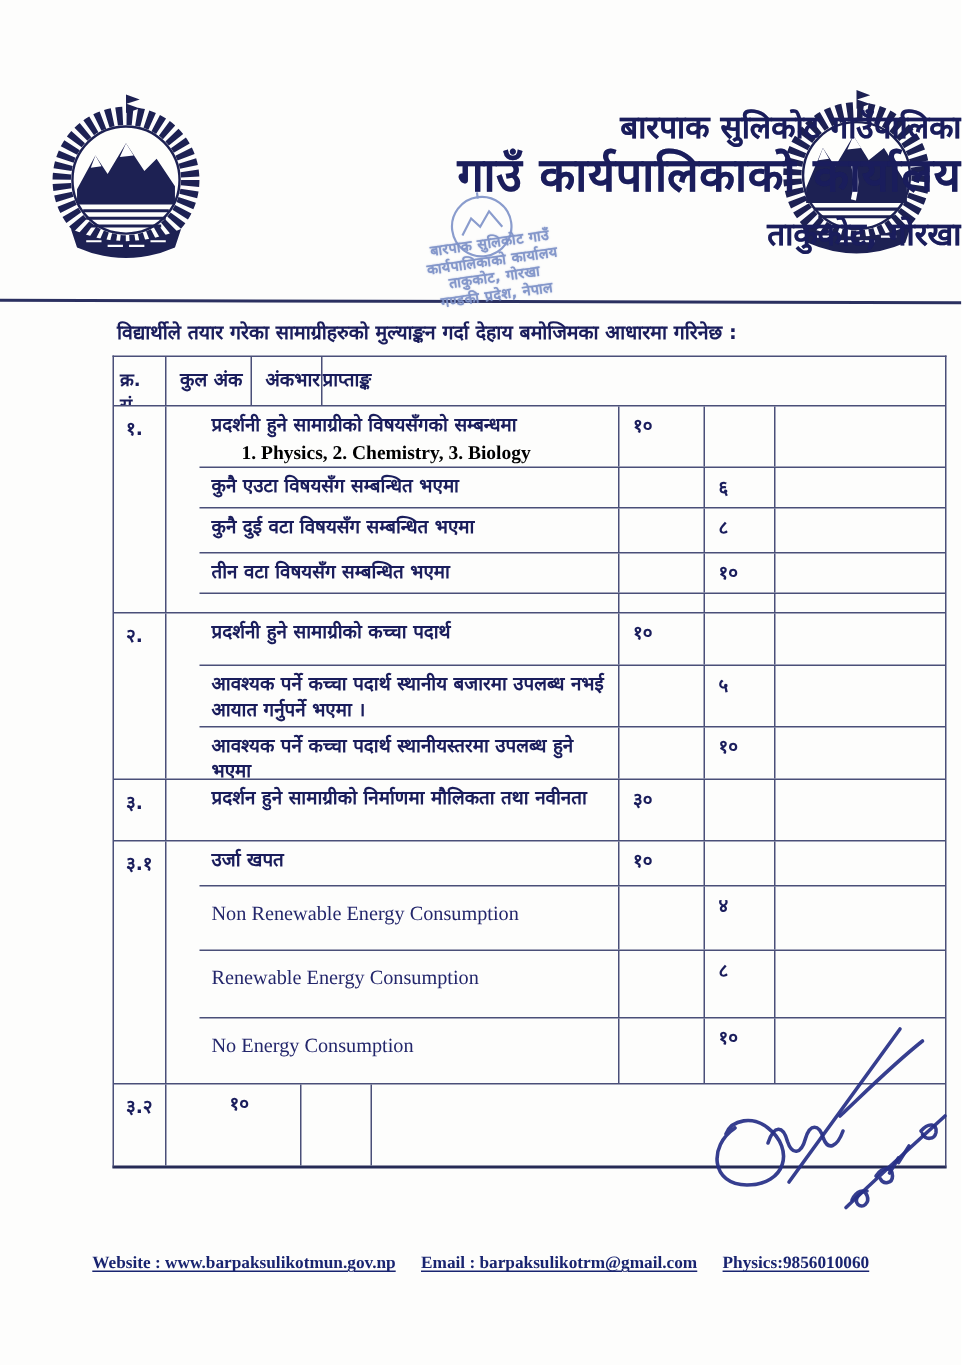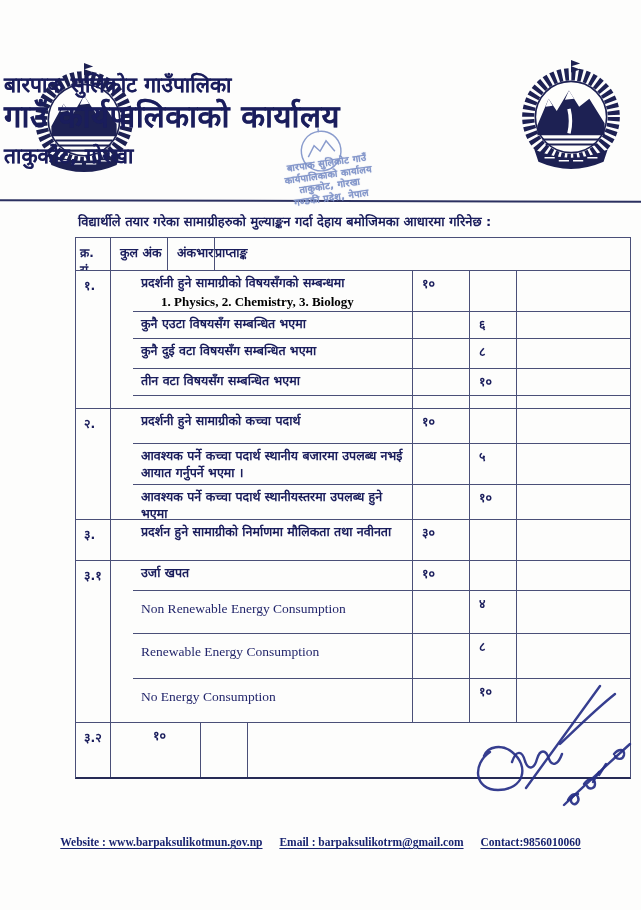--- a/index.html
+++ b/index.html
@@ -5,21 +5,21 @@
   :root{
     --ink:#1a1d5c; --bd:#4a4f78; --stamp:#7e92c8; --footer-ink:#192470;
     --sig:#272f86; --emblem:#1d2153; --paper:#fdfdfc;
   }
   *{margin:0;padding:0;box-sizing:border-box;}
   html,body{background:#fff;}
   body{font-family:"DejaVu Sans",sans-serif;}
   .page{position:relative;width:641px;height:910px;background:var(--paper);overflow:hidden;}
 
   
-  .title{position:absolute;left:4px;right:0;text-align:left;color:var(--ink);font-weight:700;
+  .title{position:absolute;left:4px;right:0;text-align:right;color:var(--ink);font-weight:700;
          text-shadow:0 0 .4px rgba(26,29,92,.55);}
   .title1{top:70px;font-size:21px;}
   .title2{top:94px;font-size:31px;letter-spacing:.5px;}
   .title3{top:141px;font-size:21px;}
   .emblem{position:absolute;}
   .emblem-left{left:33px;top:60px;width:102px;height:116px;}
   .emblem-right{left:518px;top:58px;width:106px;height:114px;}
   .stamp-emblem{position:absolute;left:297px;top:127px;width:48px;height:46px;
                 transform:rotate(-8deg);opacity:.9;z-index:5;}
   .stamp-text{position:absolute;left:233px;top:157px;width:192px;transform:rotate(-8deg);
@@ -271,16 +271,16 @@
     <path d="M116 112 c5 -7 11 -6 11 0 c0 5 -6 6 -8 2"></path>
     <path d="M131 100 l-6 10"></path>
     <path d="M138 92 l-7 11"></path>
     <path d="M146 82 c5 -6 11 -5 10 1 c-1 5 -7 5 -9 1"></path>
     <path d="M96 133 C118 112 140 92 162 72"></path>
   </svg>
 
   <div class="footer">
     <span>Website :  www.barpaksulikotmun.gov.np</span>
     <span>Email : barpaksulikotrm@gmail.com</span>
-    <span>Contact:9856010060</span>
+    <span>Physics:9856010060</span>
   </div>
 
 </div>
 
 </body></html>

